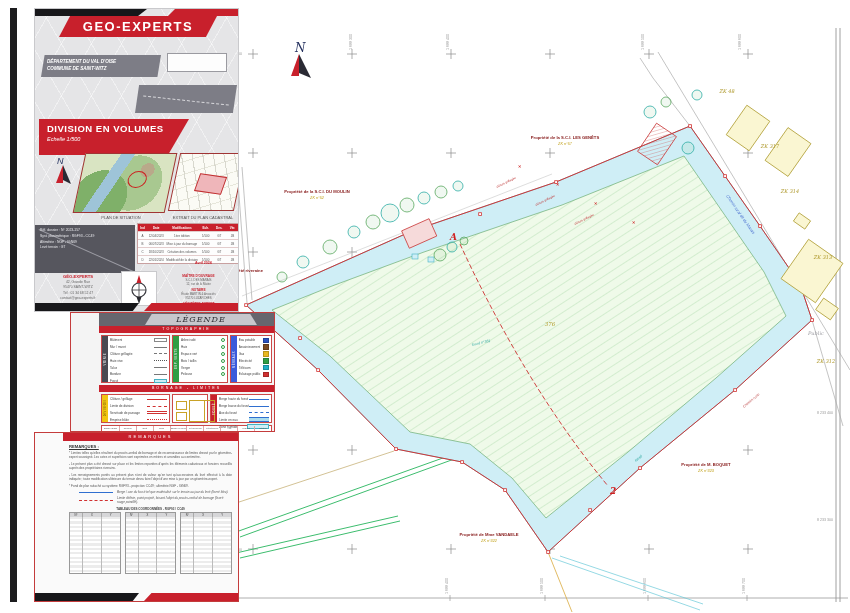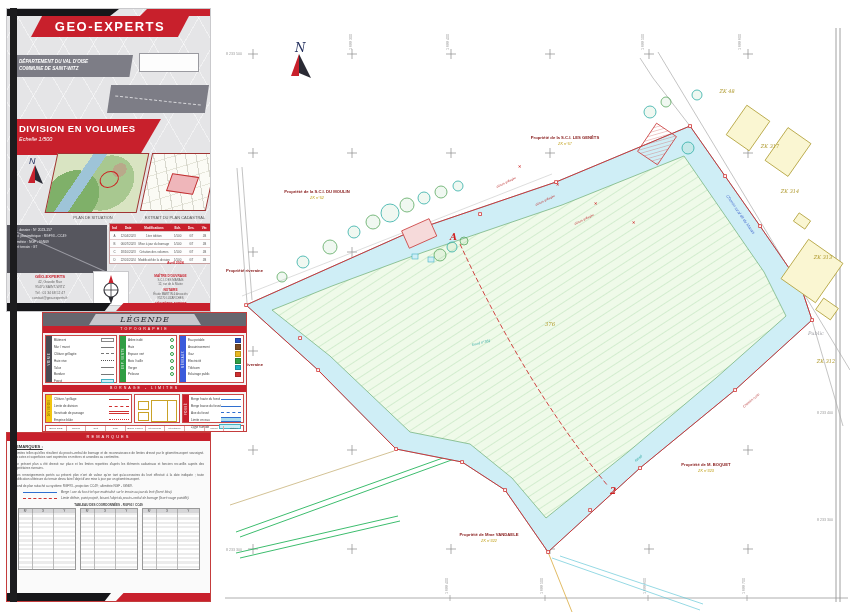--- a/index.html
+++ b/index.html
@@ -17,22 +17,22 @@
   .tx-grid{font-size:3.6px;fill:#999;}
   .tx-teal{font-size:3.6px;font-style:italic;fill:#2fa8a0;}
   .tx-div{font-family:"DejaVu Serif",serif;font-style:italic;font-weight:bold;font-size:9px;fill:#d02020;}
   .tx-fence{font-size:3px;fill:#c04040;}
   .tx-x{font-size:4px;fill:#d03030;font-weight:bold;}
   .tx-pub{font-family:"DejaVu Serif",serif;font-style:italic;font-size:5px;fill:#9a9aa0;}
   .tx-field{font-family:"DejaVu Serif",serif;font-style:italic;font-size:5.5px;fill:#b09a28;}
 
   
   .leftbar{position:absolute;left:10px;top:8px;width:7px;height:594px;background:#1c1c1e;z-index:3;}
-  .card{position:absolute;left:6px;width:205px;background:#e5e5e7;border:1px solid #c9c9cc;
-        box-sizing:border-box;z-index:2;overflow:hidden;}
+  .card{position:absolute;left:34px;width:205px;background:#e5e5e7;border:1px solid #c9c9cc;
+        box-sizing:border-box;z-index:2;overflow:hidden;padding-left:28px;}
   .card .tri-bg{position:absolute;inset:0;
      background:
       repeating-linear-gradient(60deg,rgba(255,255,255,.45) 0 1px,transparent 1px 26px),
       repeating-linear-gradient(-60deg,rgba(255,255,255,.45) 0 1px,transparent 1px 26px);
      pointer-events:none;}
   .card1{top:8px;height:304px;}
   .card2{top:312px;height:120px;background:#f4f4f4;border:1px solid #c43c3c;margin-left:36px;}
   .card3{top:432px;height:170px;background:#fafafa;border:1px solid #c43c3c;}
 
   .topband-black{position:absolute;left:0;top:0;width:112px;height:7px;background:#17171a;

